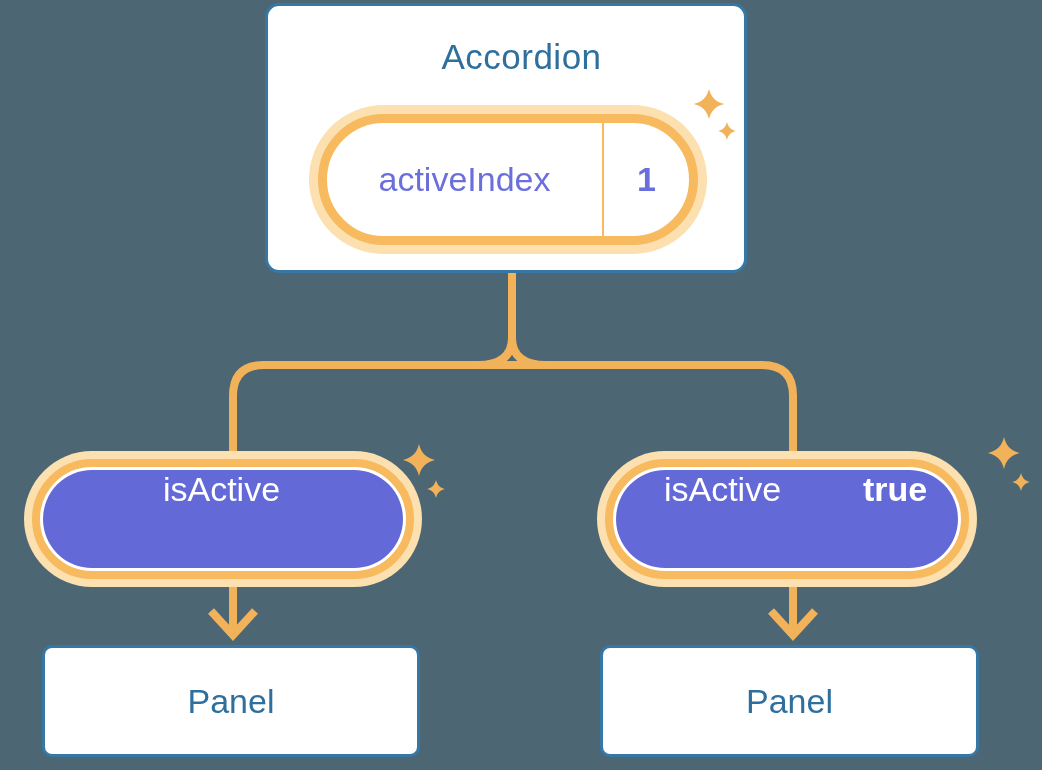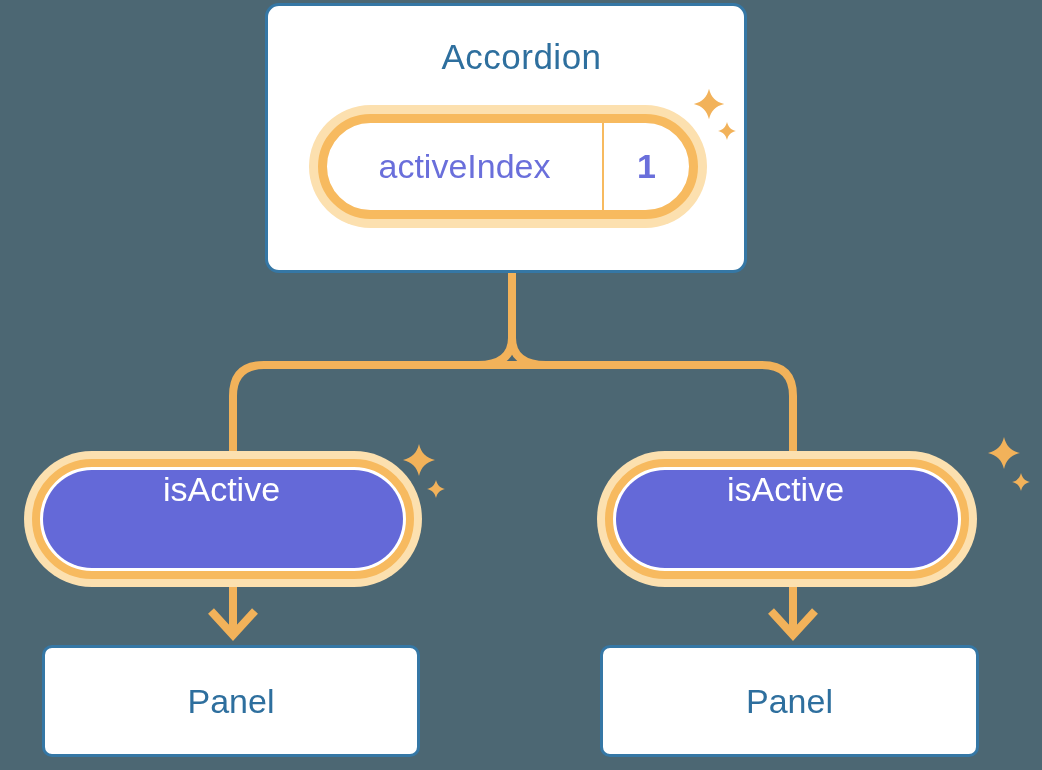--- a/index.html
+++ b/index.html
@@ -38,21 +38,21 @@
   }
 
   .pill{
     position:absolute;box-sizing:border-box;border-radius:999px;
     border:9px solid var(--orange-border);
     box-shadow:0 0 0 9px var(--cream);
     background:var(--white);
     display:flex;align-items:stretch;
   }
   #pill-active-index{
-    left:50px;top:108px;width:380px;height:105px;
+    left:50px;top:108px;width:380px;height:131px;
     color:var(--purple-text);font-size:34px;overflow:hidden;
   }
   #pill-active-index .divider{width:2px;background:var(--orange-border);}
   #pill-active-index .value{width:85px;}
 
   .purple-pill{
     border-width:8px;box-shadow:0 0 0 8px var(--cream);
     padding:3px;background:var(--white);
   }
   .purple-pill .inner{
@@ -115,20 +115,21 @@
     <div class="inner">
       <div class="cell label">isActive</div>
       <div class="divider"></div>
     </div>
   </div>
 
   <div class="pill purple-pill" id="pill-is-active-true">
     <div class="inner">
       <div class="cell label">isActive</div>
       <div class="divider"></div>
+      <div class="cell value">true</div>
     </div>
   </div>
 
   <div class="panel" id="panel-left">Panel</div>
   <div class="panel" id="panel-right">Panel</div>
 
   <svg class="layer" viewBox="0 0 1042 770">
     <g>
       <path class="spark" transform="translate(709,104) scale(0.95)" d="M0,-16 C2.2,-7 7,-2.2 16,0 C7,2.2 2.2,7 0,16 C-2.2,7 -7,2.2 -16,0 C-7,-2.2 -2.2,-7 0,-16 Z"></path>
       <path class="spark" transform="translate(727,131) scale(0.56)" d="M0,-16 C2.2,-7 7,-2.2 16,0 C7,2.2 2.2,7 0,16 C-2.2,7 -7,2.2 -16,0 C-7,-2.2 -2.2,-7 0,-16 Z"></path>

